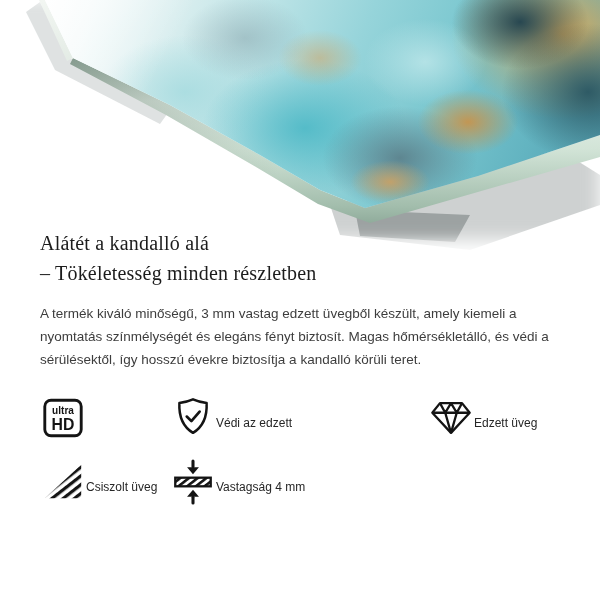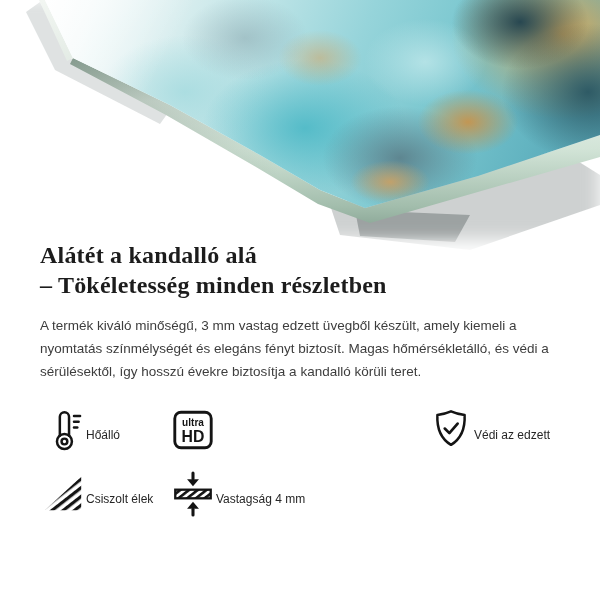--- a/index.html
+++ b/index.html
@@ -77,22 +77,22 @@
   .ray3{left:503px;top:148px;width:2px;height:66px;transform:rotate(-6deg);
         background:linear-gradient(rgba(255,255,255,0),#fff 50%,rgba(255,255,255,0));}
   .glow{left:487px;top:164px;width:36px;height:36px;border-radius:50%;
         background:radial-gradient(circle,#ffffff 0 28%,rgba(255,255,255,0) 72%);}
   .halo{left:455px;top:136px;width:100px;height:90px;border-radius:50%;
         background:radial-gradient(circle,rgba(223,238,248,.9) 0 20%,rgba(223,238,248,0) 70%);}
 
   
   .content{padding:0 40px;}
   h1{
-    margin:12px 0 0;font-family:"Liberation Serif","DejaVu Serif",serif;
-    font-size:24px;line-height:30px;font-weight:700;color:#1c1c1c;
+    margin:0 0 0;font-family:"Liberation Serif","DejaVu Serif",serif;
+    font-size:20px;line-height:30px;font-weight:400;color:#1c1c1c;
     white-space:pre-line;letter-spacing:.2px;
   }
   .desc{
     margin:14px 0 0;max-width:527px;font-size:13.5px;line-height:23px;color:#3d3d3d;
   }
 
   
   .features{
     display:grid;grid-template-columns:130px 1fr 132px;row-gap:18px;
     margin:24px 0 0;padding:0 40px;
@@ -123,63 +123,61 @@
 </div>
 
 <div class="content">
   <h1>Alátét a kandalló alá
 – Tökéletesség minden részletben</h1>
   <p class="desc">A termék kiváló minőségű, 3 mm vastag edzett üvegből készült, amely kiemeli a nyomtatás színmélységét és elegáns fényt biztosít. Magas hőmérsékletálló, és védi a sérülésektől, így hosszú évekre biztosítja a kandalló körüli teret.</p>
 </div>
 
 <div class="features">
 
-  <div class="feature">
-    <svg viewBox="0 0 48 48">
-      <g fill="none" class="icon-ink" stroke-width="2.6" stroke-linecap="round">
-        <path d="M20.7 30 V10.3 a4.8 4.8 0 0 1 9.6 0 V30"></path>
-        <circle cx="25.5" cy="36" r="7.8"></circle>
-        <circle cx="25.5" cy="36" r="3"></circle>
-        <path d="M35.5 9.5 h6.3"></path>
-        <path d="M35.5 15.5 h4.8"></path>
-        <path d="M35.5 21.5 h3.4"></path>
-      </g>
-    </svg>
-    <div class="flabel">Hőálló</div>
-  </div>
 
   <div class="feature">
     <svg viewBox="0 0 48 48">
       <rect x="5" y="5.5" width="38" height="37" rx="6.5" fill="none" class="icon-ink" stroke-width="3"></rect>
       <text x="24" y="20" text-anchor="middle" font-size="10.5" font-weight="bold" fill="#141414" font-family="'Liberation Sans',sans-serif">ultra</text>
       <text x="24" y="37" text-anchor="middle" font-size="16.5" font-weight="bold" fill="#141414" font-family="'Liberation Sans',sans-serif">HD</text>
     </svg>
   </div>
 
   <div class="feature">
     <svg viewBox="0 0 48 48">
       <g fill="none" class="icon-ink" stroke-linecap="round" stroke-linejoin="round">
         <path stroke-width="2.6" d="M24 4.5 c4.5 2 9.3 3.2 14.2 3.8 c0.6 12.5 -3.4 24.6 -14.2 31.2 c-10.8 -6.6 -14.8 -18.7 -14.2 -31.2 c4.9 -0.6 9.7 -1.8 14.2 -3.8 Z"></path>
         <path stroke-width="2.8" d="M17.5 22.5 l4.8 4.8 l8.6 -10"></path>
       </g>
     </svg>
     <div class="flabel">Védi az edzett</div>
   </div>
 
+  <div class="feature">
+    <svg viewBox="0 0 48 48">
+      <g fill="none" class="icon-ink" stroke-width="2.4" stroke-linejoin="round">
+        <path d="M12.5 8.5 h23 l8 10 l-19.5 21 l-19.5 -21 Z"></path>
+        <path d="M4.5 18.5 h39"></path>
+        <path d="M12.5 8.5 L18 18.5 L24 8.5 L30 18.5 L35.5 8.5"></path>
+        <path d="M18 18.5 L24 39.5 M30 18.5 L24 39.5"></path>
+      </g>
+    </svg>
+    <div class="flabel">Edzett üveg</div>
+  </div>
 
   <div class="feature">
     <svg viewBox="0 0 48 48">
       <defs>
         <pattern id="hatchA" width="7.2" height="7.2" patternUnits="userSpaceOnUse" patternTransform="rotate(52 24 24)">
           <rect x="0" y="0" width="3.4" height="7.2" fill="#141414"></rect>
         </pattern>
       </defs>
       <polygon points="5,41 43,41 43,6" fill="url(#hatchA)"></polygon>
     </svg>
-    <div class="flabel">Csiszolt élek</div>
+    <div class="flabel">Csiszolt üveg</div>
   </div>
 
   <div class="feature">
     <svg viewBox="0 0 48 48">
       <defs>
         <pattern id="hatchB" width="5.6" height="5.6" patternUnits="userSpaceOnUse" patternTransform="rotate(52 24 24)">
           <rect x="0" y="0" width="2.7" height="5.6" fill="#141414"></rect>
         </pattern>
       </defs>
       <g class="icon-ink" fill="#141414" stroke-linecap="round">

